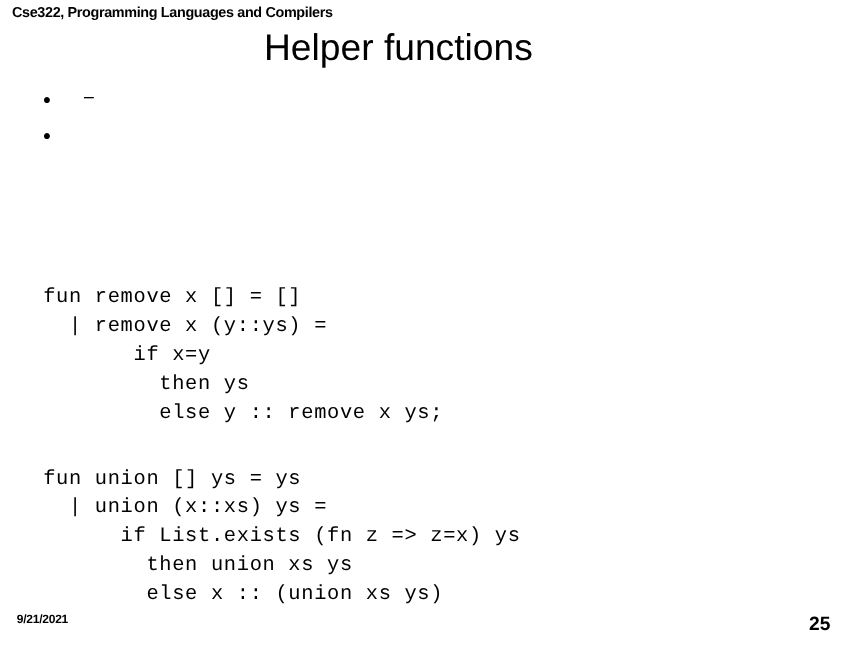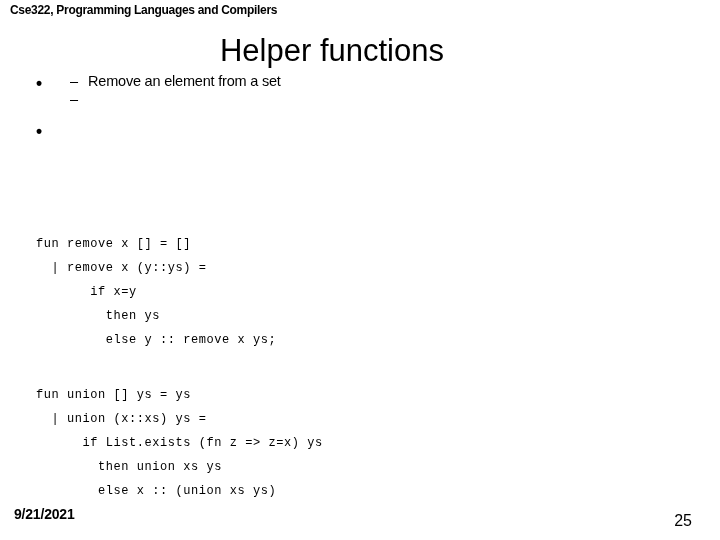--- a/index.html
+++ b/index.html
@@ -33,21 +33,20 @@
   .slide-title {
     position: absolute;
     left: 0px;
     top: 22px;
     width: 664px;
     text-align: center;
     font-size: 31px;
     font-weight: normal;
     line-height: 36px;
     letter-spacing: 0px;
-    margin-top: 11px;
   }
 
   
   .body-block {
     position: absolute;
     left: 0px;
     top: 72px;
     width: 720px;
   }
 
@@ -85,63 +84,62 @@
     line-height: 18px;
   }
 
   .bullet-gap { height: 30px; }
 
   
   .code-block {
     position: absolute;
     left: 36px;
     font-family: "Liberation Mono", "DejaVu Sans Mono", monospace;
-    font-size: 12px;
+    font-size: 17px;
     line-height: 24px;
     white-space: pre;
     letter-spacing: 0.55px;
     font-weight: normal;
   }
   #code-remove { top: 220px; }
   #code-union  { top: 371px; }
 
   
   .footer-date {
     position: absolute;
     left: 14px;
     bottom: 18px;
-    font-size: 14px;
+    font-size: 10px;
     font-weight: bold;
     letter-spacing: -0.2px;
     text-align: center;
   }
   .footer-page {
     position: absolute;
     right: 28px;
     bottom: 10px;
     font-size: 16px;
-    font-weight: normal;
+    font-weight: bold;
   }
 </style>
 </head>
 <body>
 
 <div class="slide-header">Cse322, Programming Languages and Compilers</div>
 
 <div class="slide-title">Helper functions</div>
 
 <div class="body-block">
 
   <div class="bullet-l1">
     <span class="marker">•</span>
   </div>
 
   <div class="bullet-l2">
     <span class="marker">–</span>
-    <span>Remove an element from a set</span>
   </div>
 
   <div class="bullet-l2">
     <span class="marker">–</span>
   </div>
 
   <div class="bullet-gap"></div>
 
   <div class="bullet-l1">
     <span class="marker">•</span>

